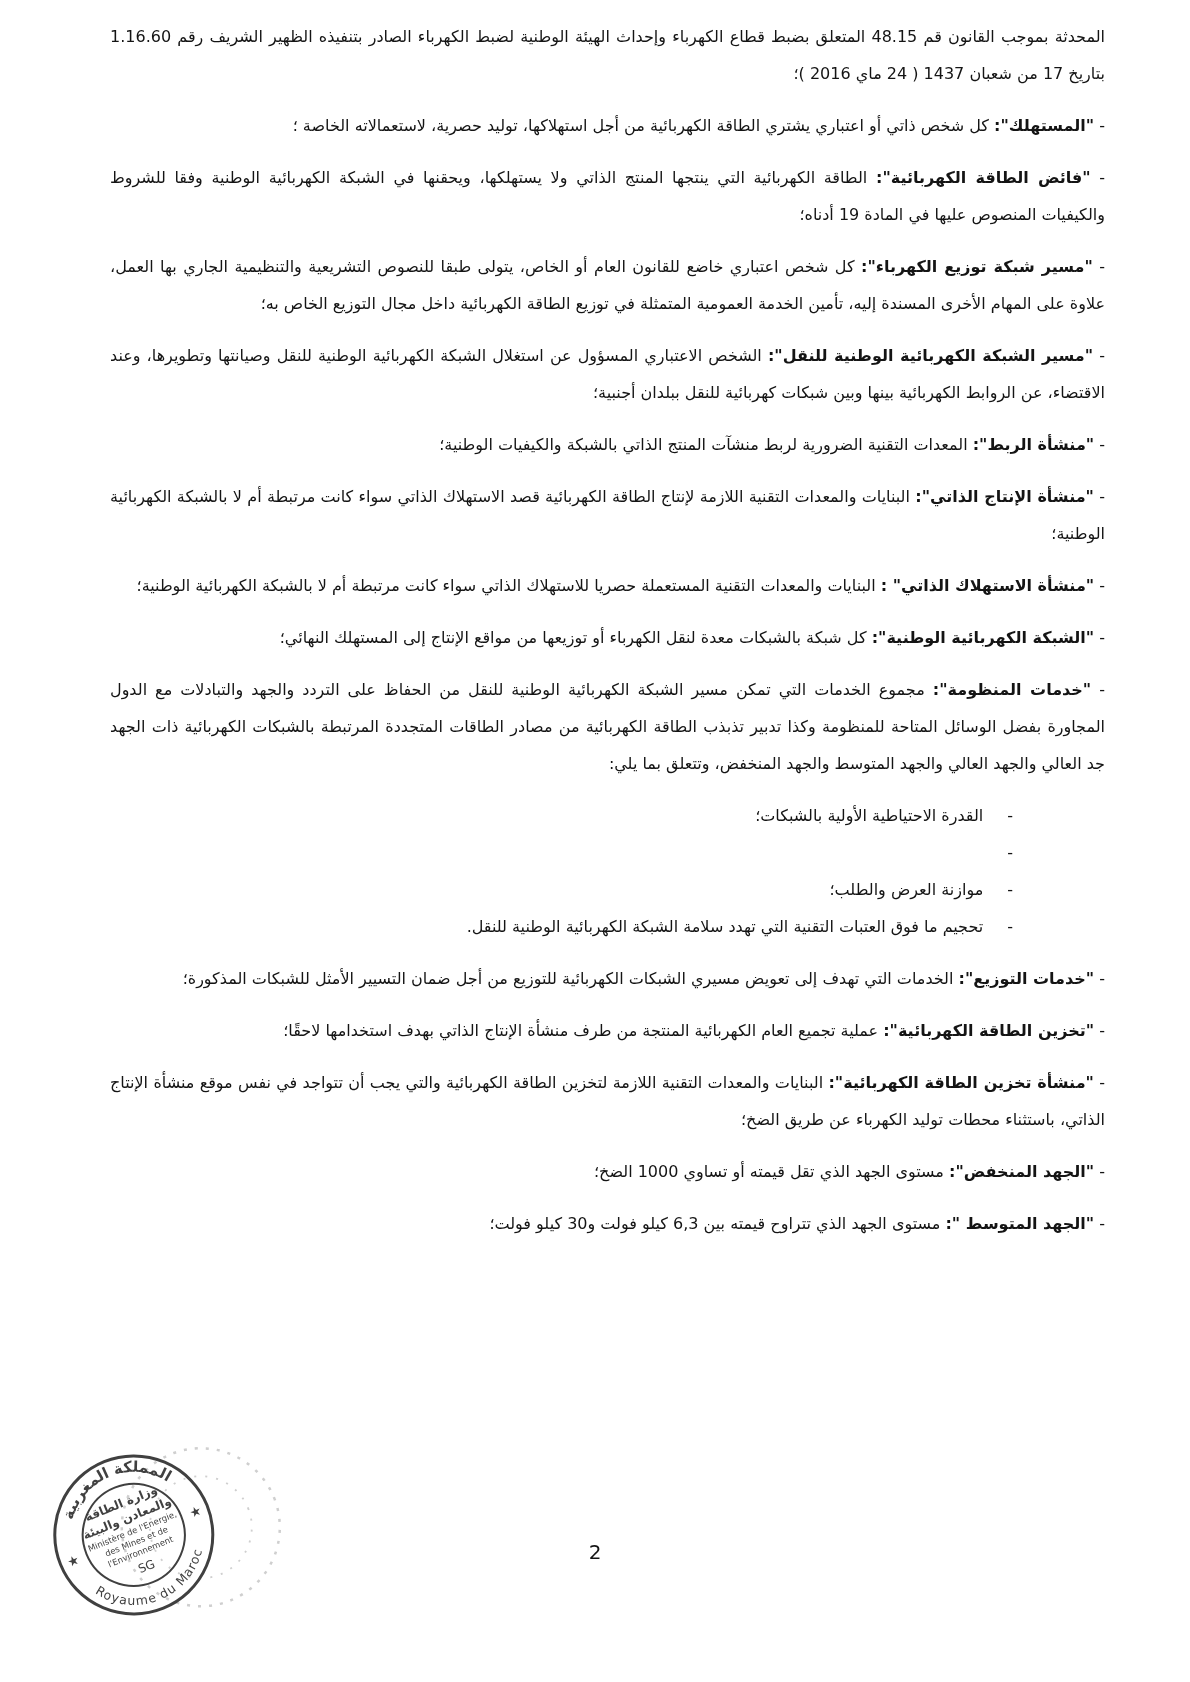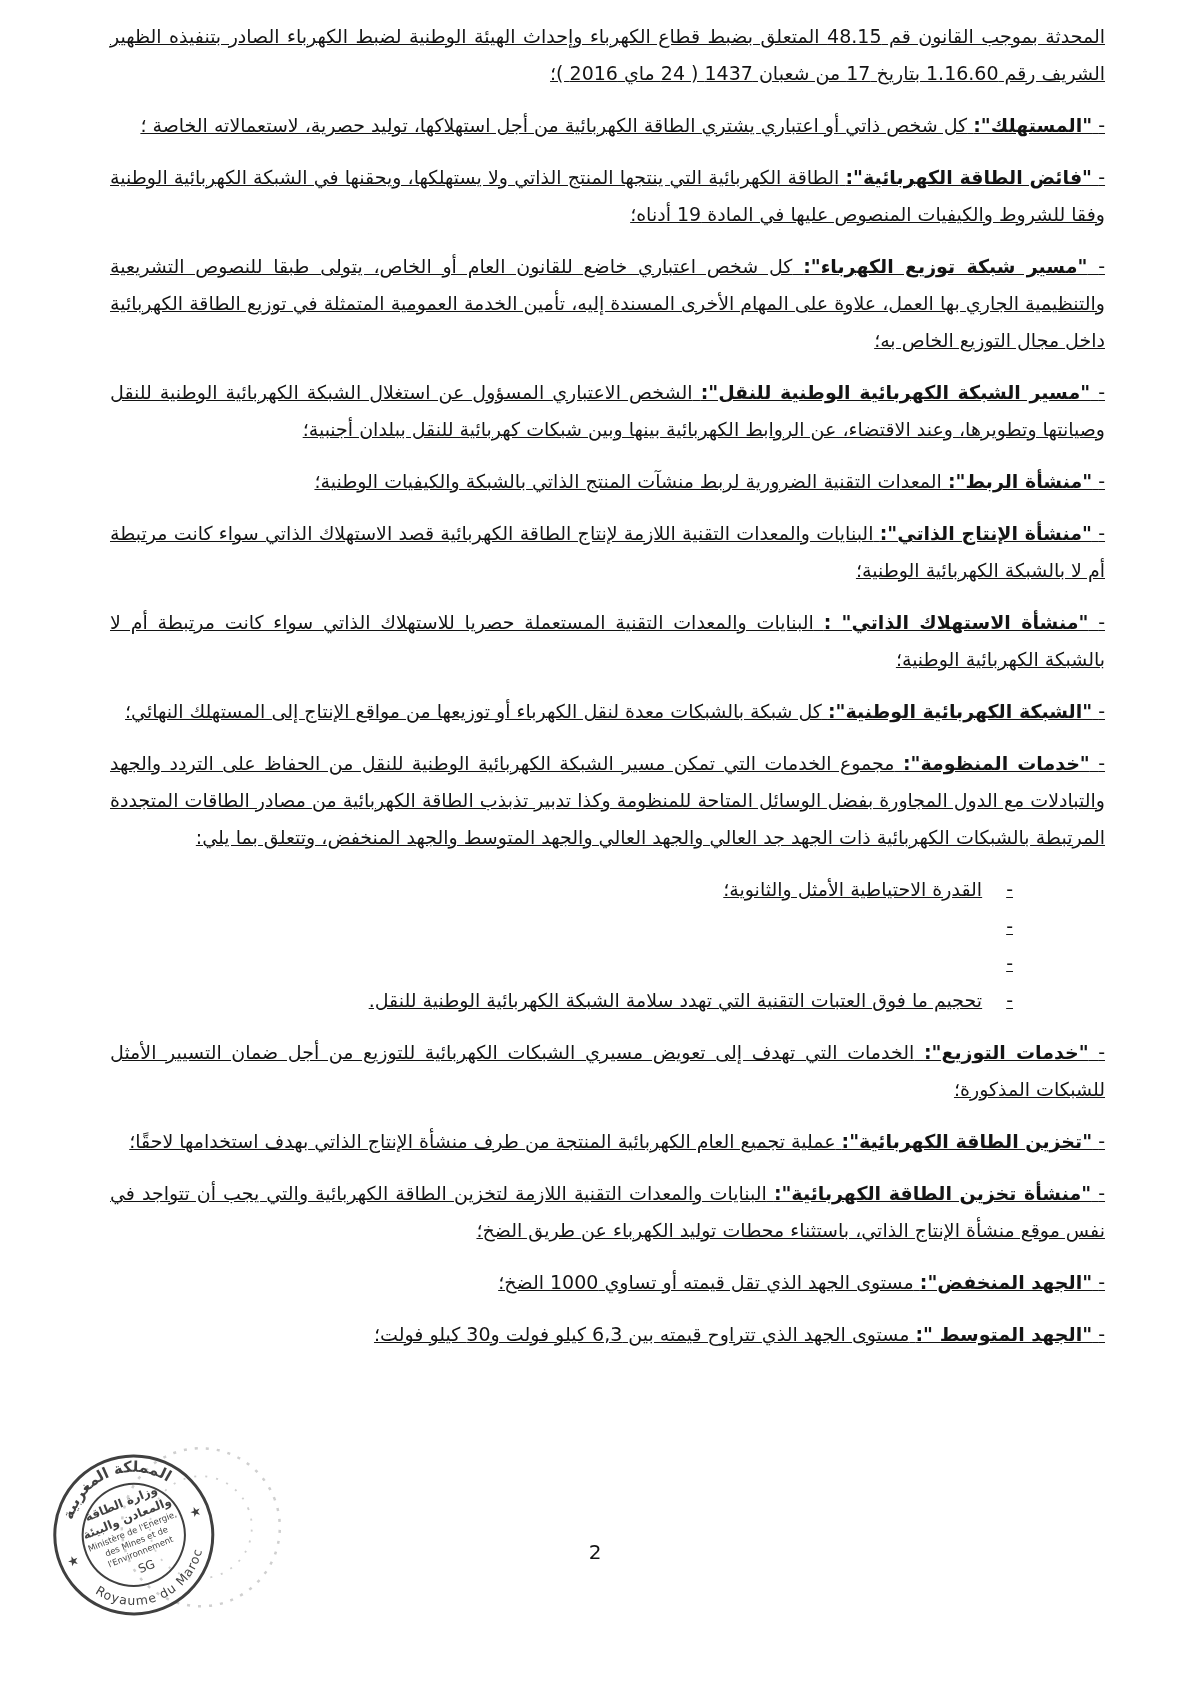--- a/index.html
+++ b/index.html
@@ -10,23 +10,22 @@
     background:#ffffff;
     font-family:"DejaVu Sans","Liberation Sans",sans-serif;
     color:#141414;
     overflow:hidden;
   }
   .content{
     position:absolute;
     top:18px;right:85px;left:110px;
     direction:rtl;
     text-align:justify;
-    font-size:19px;
+    font-size:16px;
     line-height:37px;
-    text-decoration:underline;
   }
   .para{margin:0 0 15px 0;}
   .term{font-weight:bold;}
   .bullets{margin:0 0 15px 0;}
   .bullet-row{
     display:flex;
     align-items:flex-start;
     gap:24px;
     padding-right:92px;
   }
@@ -72,27 +71,28 @@
 
     <p class="para"><span>-</span> <span class="term">"منشأة الاستهلاك الذاتي" :</span> <span>البنايات والمعدات التقنية المستعملة حصريا للاستهلاك الذاتي سواء كانت مرتبطة أم لا بالشبكة الكهربائية الوطنية؛</span></p>
 
     <p class="para"><span>-</span> <span class="term">"الشبكة الكهربائية الوطنية":</span> <span>كل شبكة بالشبكات معدة لنقل الكهرباء أو توزيعها من مواقع الإنتاج إلى المستهلك النهائي؛</span></p>
 
     <p class="para"><span>-</span> <span class="term">"خدمات المنظومة":</span> <span>مجموع الخدمات التي تمكن مسير الشبكة الكهربائية الوطنية للنقل من الحفاظ على التردد والجهد والتبادلات مع الدول المجاورة بفضل الوسائل المتاحة للمنظومة وكذا تدبير تذبذب الطاقة الكهربائية من مصادر الطاقات المتجددة المرتبطة بالشبكات الكهربائية ذات الجهد جد العالي والجهد العالي والجهد المتوسط والجهد المنخفض، وتتعلق بما يلي:</span></p>
 
     <div class="bullets">
       <div class="bullet-row">
           <span class="bullet-dash">-</span>
-          <span class="bullet-text">القدرة الاحتياطية الأمثل والثانوية؛</span>
+          <span class="bullet-text">القدرة الاحتياطية الأولية بالشبكات؛</span>
         </div>
       <div class="bullet-row">
           <span class="bullet-dash">-</span>
         </div>
       <div class="bullet-row">
           <span class="bullet-dash">-</span>
+          <span class="bullet-text">موازنة العرض والطلب؛</span>
         </div>
       <div class="bullet-row">
           <span class="bullet-dash">-</span>
           <span class="bullet-text">تحجيم ما فوق العتبات التقنية التي تهدد سلامة الشبكة الكهربائية الوطنية للنقل.</span>
         </div>
     </div>
 
     <p class="para"><span>-</span> <span class="term">"خدمات التوزيع":</span> <span>الخدمات التي تهدف إلى تعويض مسيري الشبكات الكهربائية للتوزيع من أجل ضمان التسيير الأمثل للشبكات المذكورة؛</span></p>
 
     <p class="para"><span>-</span> <span class="term">"تخزين الطاقة الكهربائية":</span> <span>عملية تجميع العام الكهربائية المنتجة من طرف منشأة الإنتاج الذاتي بهدف استخدامها لاحقًا؛</span></p>

